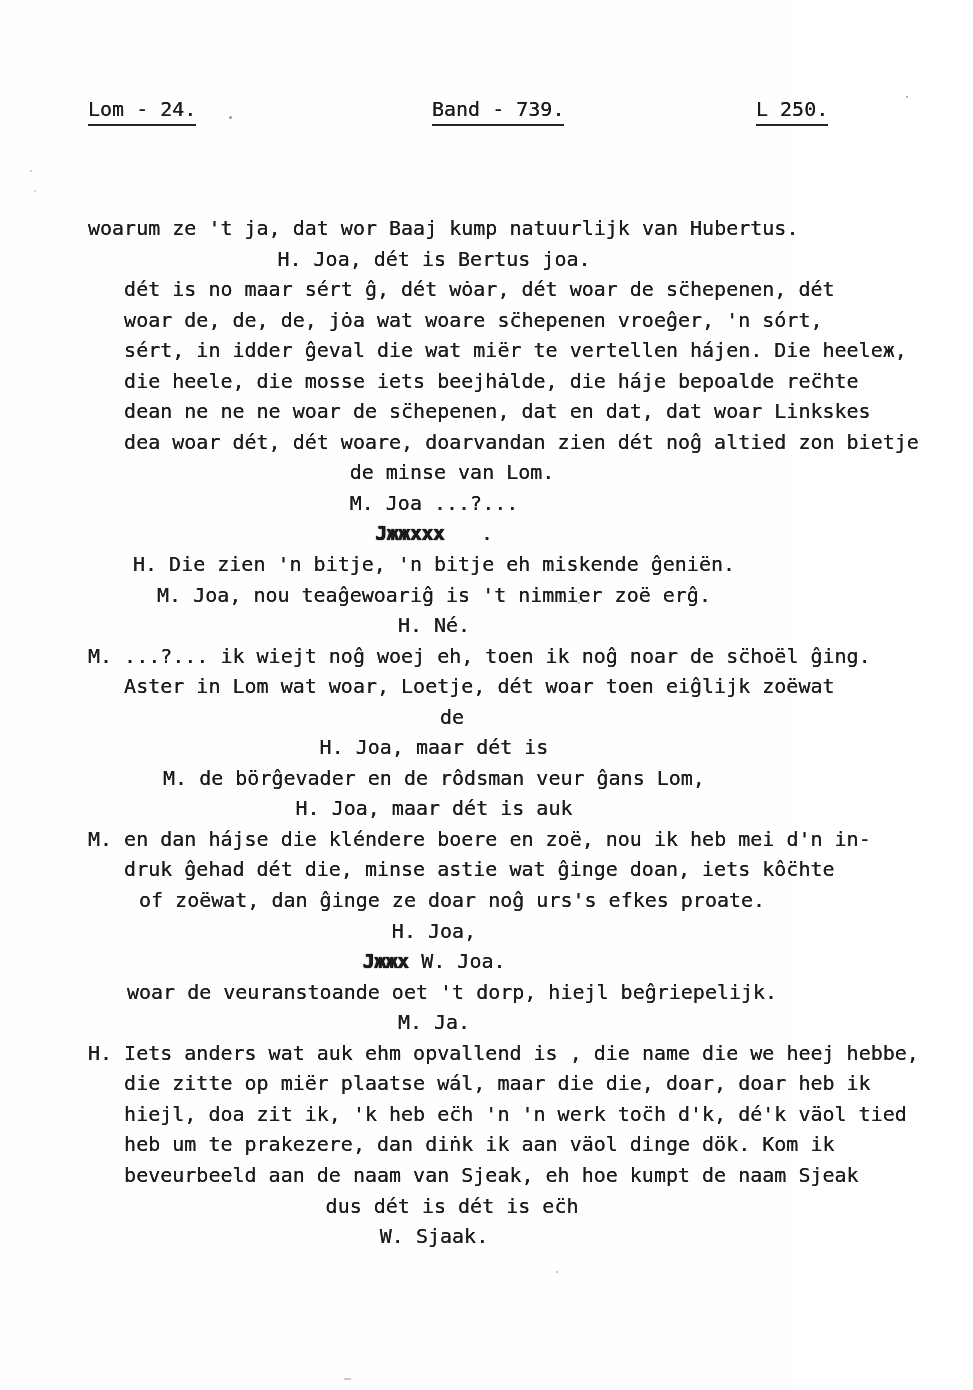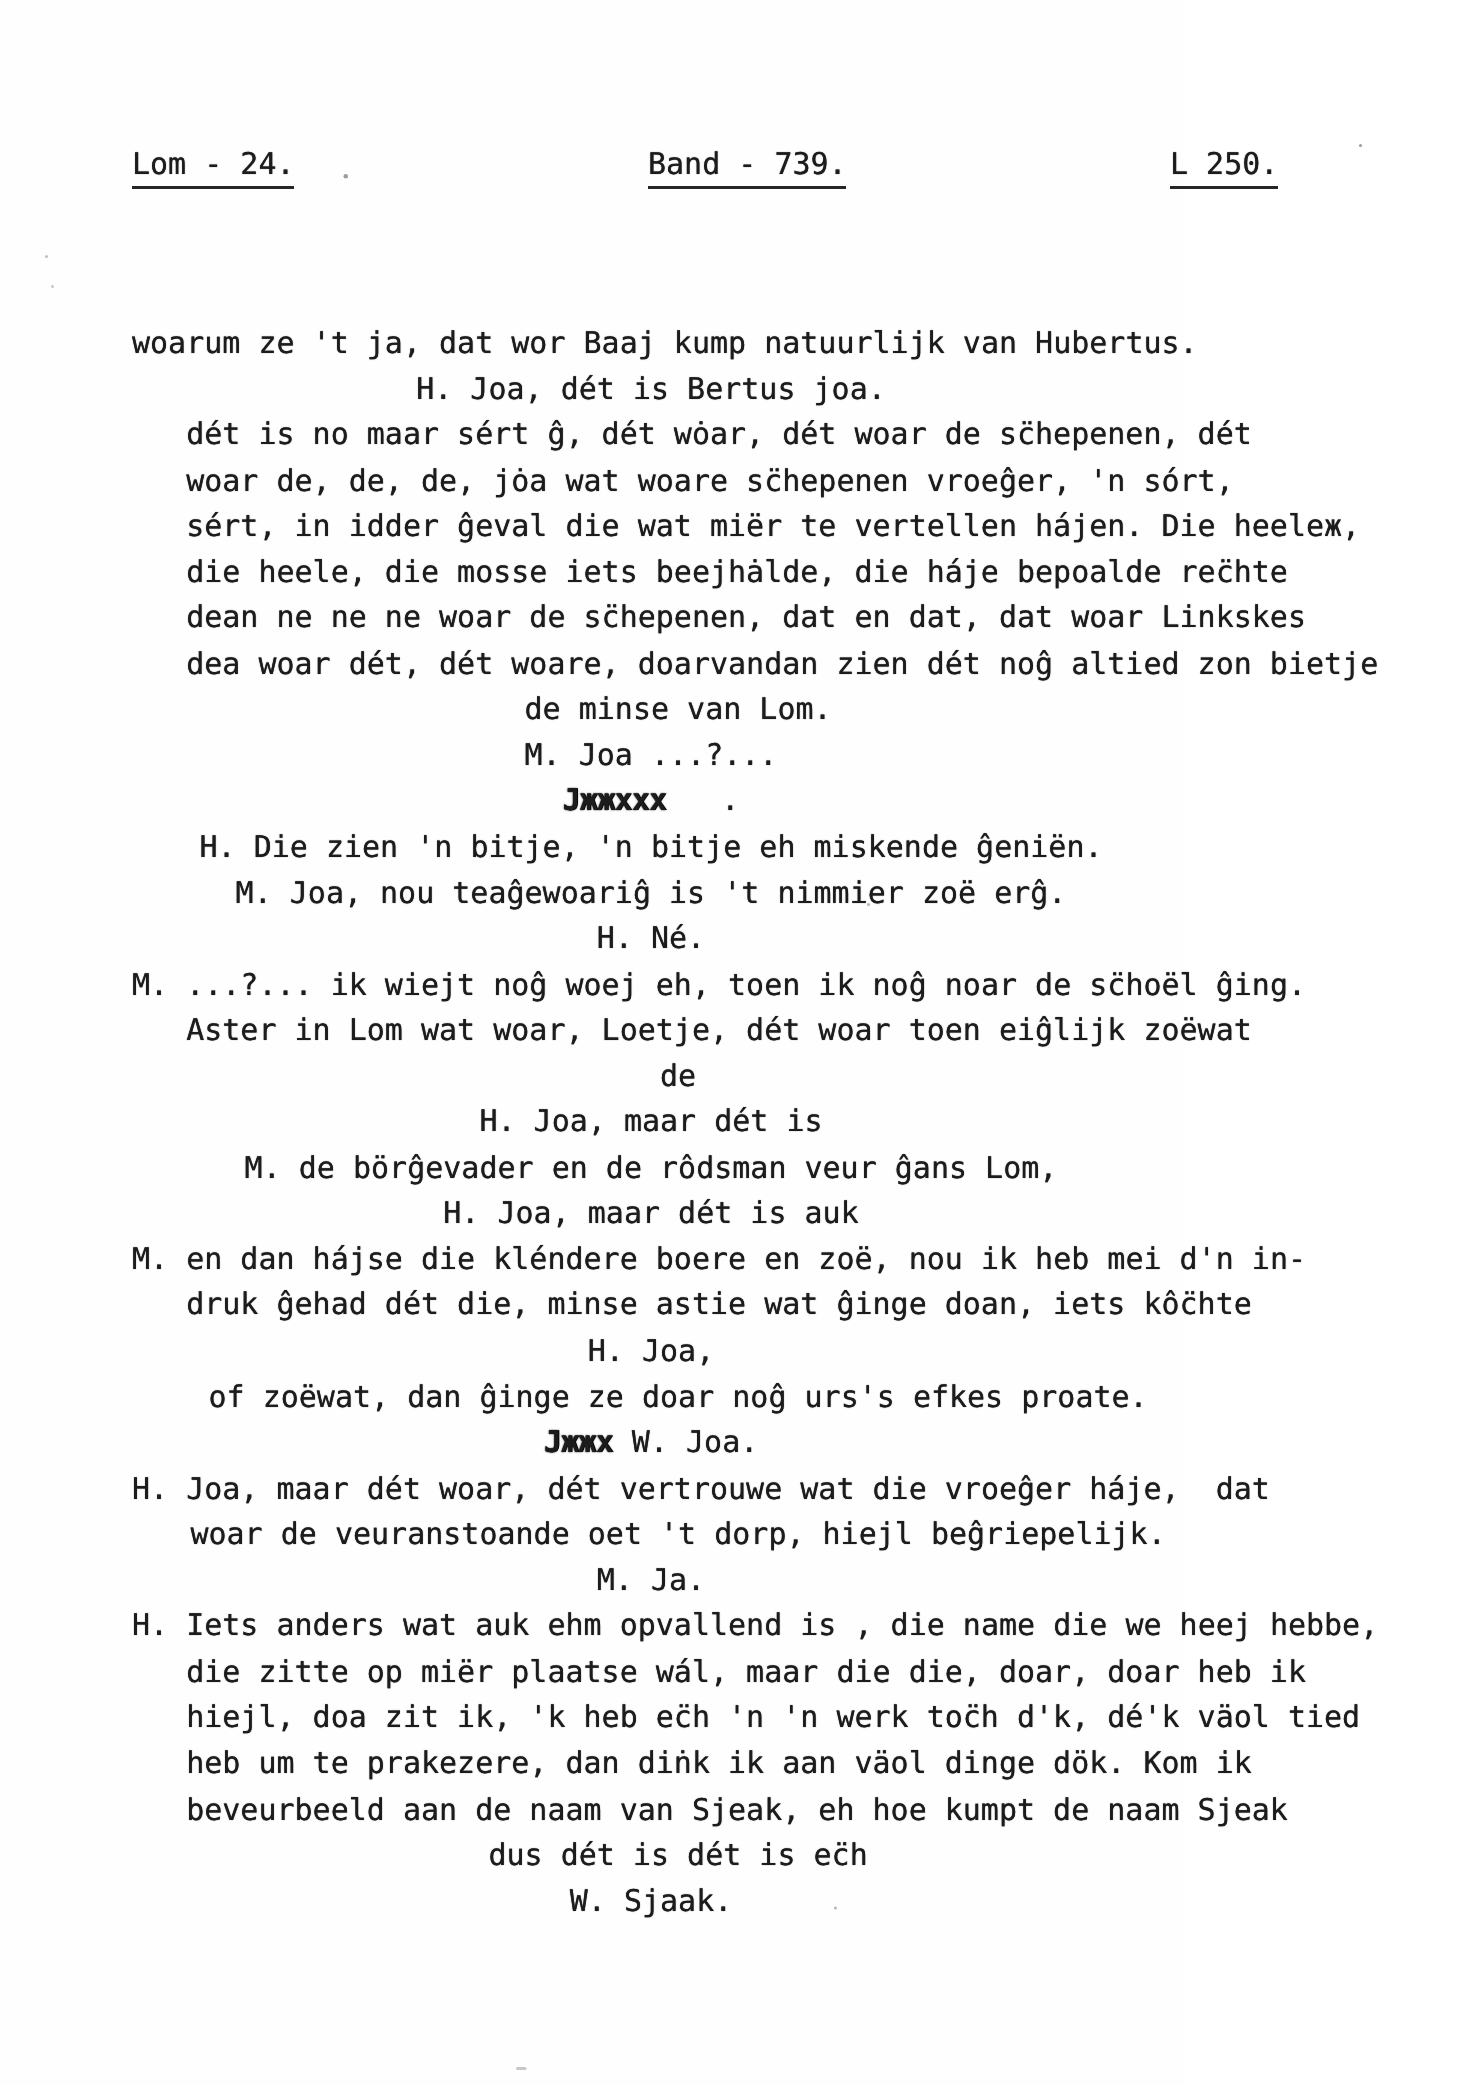--- a/index.html
+++ b/index.html
@@ -50,21 +50,21 @@
   }
 </style>
 </head>
 <body>
 
 <div class="page">
 
   <div>
     <span class="hitem" style="left:88px">Lom - 24.</span>
     <span class="hitem" style="left:432px">Band - 739.</span>
-    <span class="hitem" style="left:780px">L 250.</span>
+    <span class="hitem" style="left:756px">L 250.</span>
   </div>
 
   <div class="transcript" id="transcript">
       <div class="line"><span>woarum ze 't ja, dat wor Baaj kump natuurlijk van Hubertus.</span></div>
       <div class="line"><span>H. Joa, dét is Bertus joa.</span></div>
       <div class="line indent"><span>dét is no maar sért ĝ, dét wȯar, dét woar de sc̈hepenen, dét</span></div>
       <div class="line indent"><span>woar de, de, de, jȯa wat woare sc̈hepenen vroeĝer, 'n sórt,</span></div>
       <div class="line indent"><span>sért, in idder ĝeval die wat miër te vertellen hájen. Die heeleж,</span></div>
       <div class="line indent"><span>die heele, die mosse iets beejhȧlde, die háje bepoalde rec̈hte</span></div>
       <div class="line indent"><span>dean ne ne ne woar de sc̈hepenen, dat en dat, dat woar Linkskes</span></div>
@@ -76,24 +76,23 @@
       <div class="line"><span>M. Joa, nou teaĝewoariĝ is 't nimmier zoë erĝ.</span></div>
       <div class="line"><span>H. Né.</span></div>
       <div class="line"><span>M. ...?... ik wiejt noĝ woej eh, toen ik noĝ noar de sc̈hoël ĝing.</span></div>
       <div class="line indent"><span>Aster in Lom wat woar, Loetje, dét woar toen eiĝlijk zoëwat</span></div>
       <div class="line indent"><span>de</span></div>
       <div class="line"><span>H. Joa, maar dét is</span></div>
       <div class="line"><span>M. de börĝevader en de rôdsman veur ĝans Lom,</span></div>
       <div class="line"><span>H. Joa, maar dét is auk</span></div>
       <div class="line"><span>M. en dan hájse die kléndere boere en zoë, nou ik heb mei d'n in-</span></div>
       <div class="line indent"><span>druk ĝehad dét die, minse astie wat ĝinge doan, iets kôc̈hte</span></div>
+      <div class="line indent"><span>of zoëwat, dan ĝinge ze doar noĝ urs's efkes proate.</span></div>
       <div class="line"><span>H. Joa,</span></div>
-      <div class="line indent"><span>of zoëwat, dan ĝinge ze doar noĝ urs's efkes proate.</span></div>
       <div class="line"><span class="overstrike">Jжжx</span><span> W. Joa.</span></div>
-      <div class="line"><span>H. Joa, maar dét woar, dét vertrouwe wat die vroeĝer háje,  dat</span></div>
       <div class="line indent"><span>woar de veuranstoande oet 't dorp, hiejl beĝriepelijk.</span></div>
       <div class="line"><span>M. Ja.</span></div>
       <div class="line"><span>H. Iets anders wat auk ehm opvallend is , die name die we heej hebbe,</span></div>
       <div class="line indent"><span>die zitte op miër plaatse wál, maar die die, doar, doar heb ik</span></div>
       <div class="line indent"><span>hiejl, doa zit ik, 'k heb ec̈h 'n 'n werk toc̈h d'k, dé'k väol tied</span></div>
       <div class="line indent"><span>heb um te prakezere, dan diṅk ik aan väol dinge dök. Kom ik</span></div>
       <div class="line indent"><span>beveurbeeld aan de naam van Sjeak, eh hoe kumpt de naam Sjeak</span></div>
       <div class="line indent"><span>dus dét is dét is ec̈h</span></div>
       <div class="line"><span>W. Sjaak.</span></div>
     </div>

